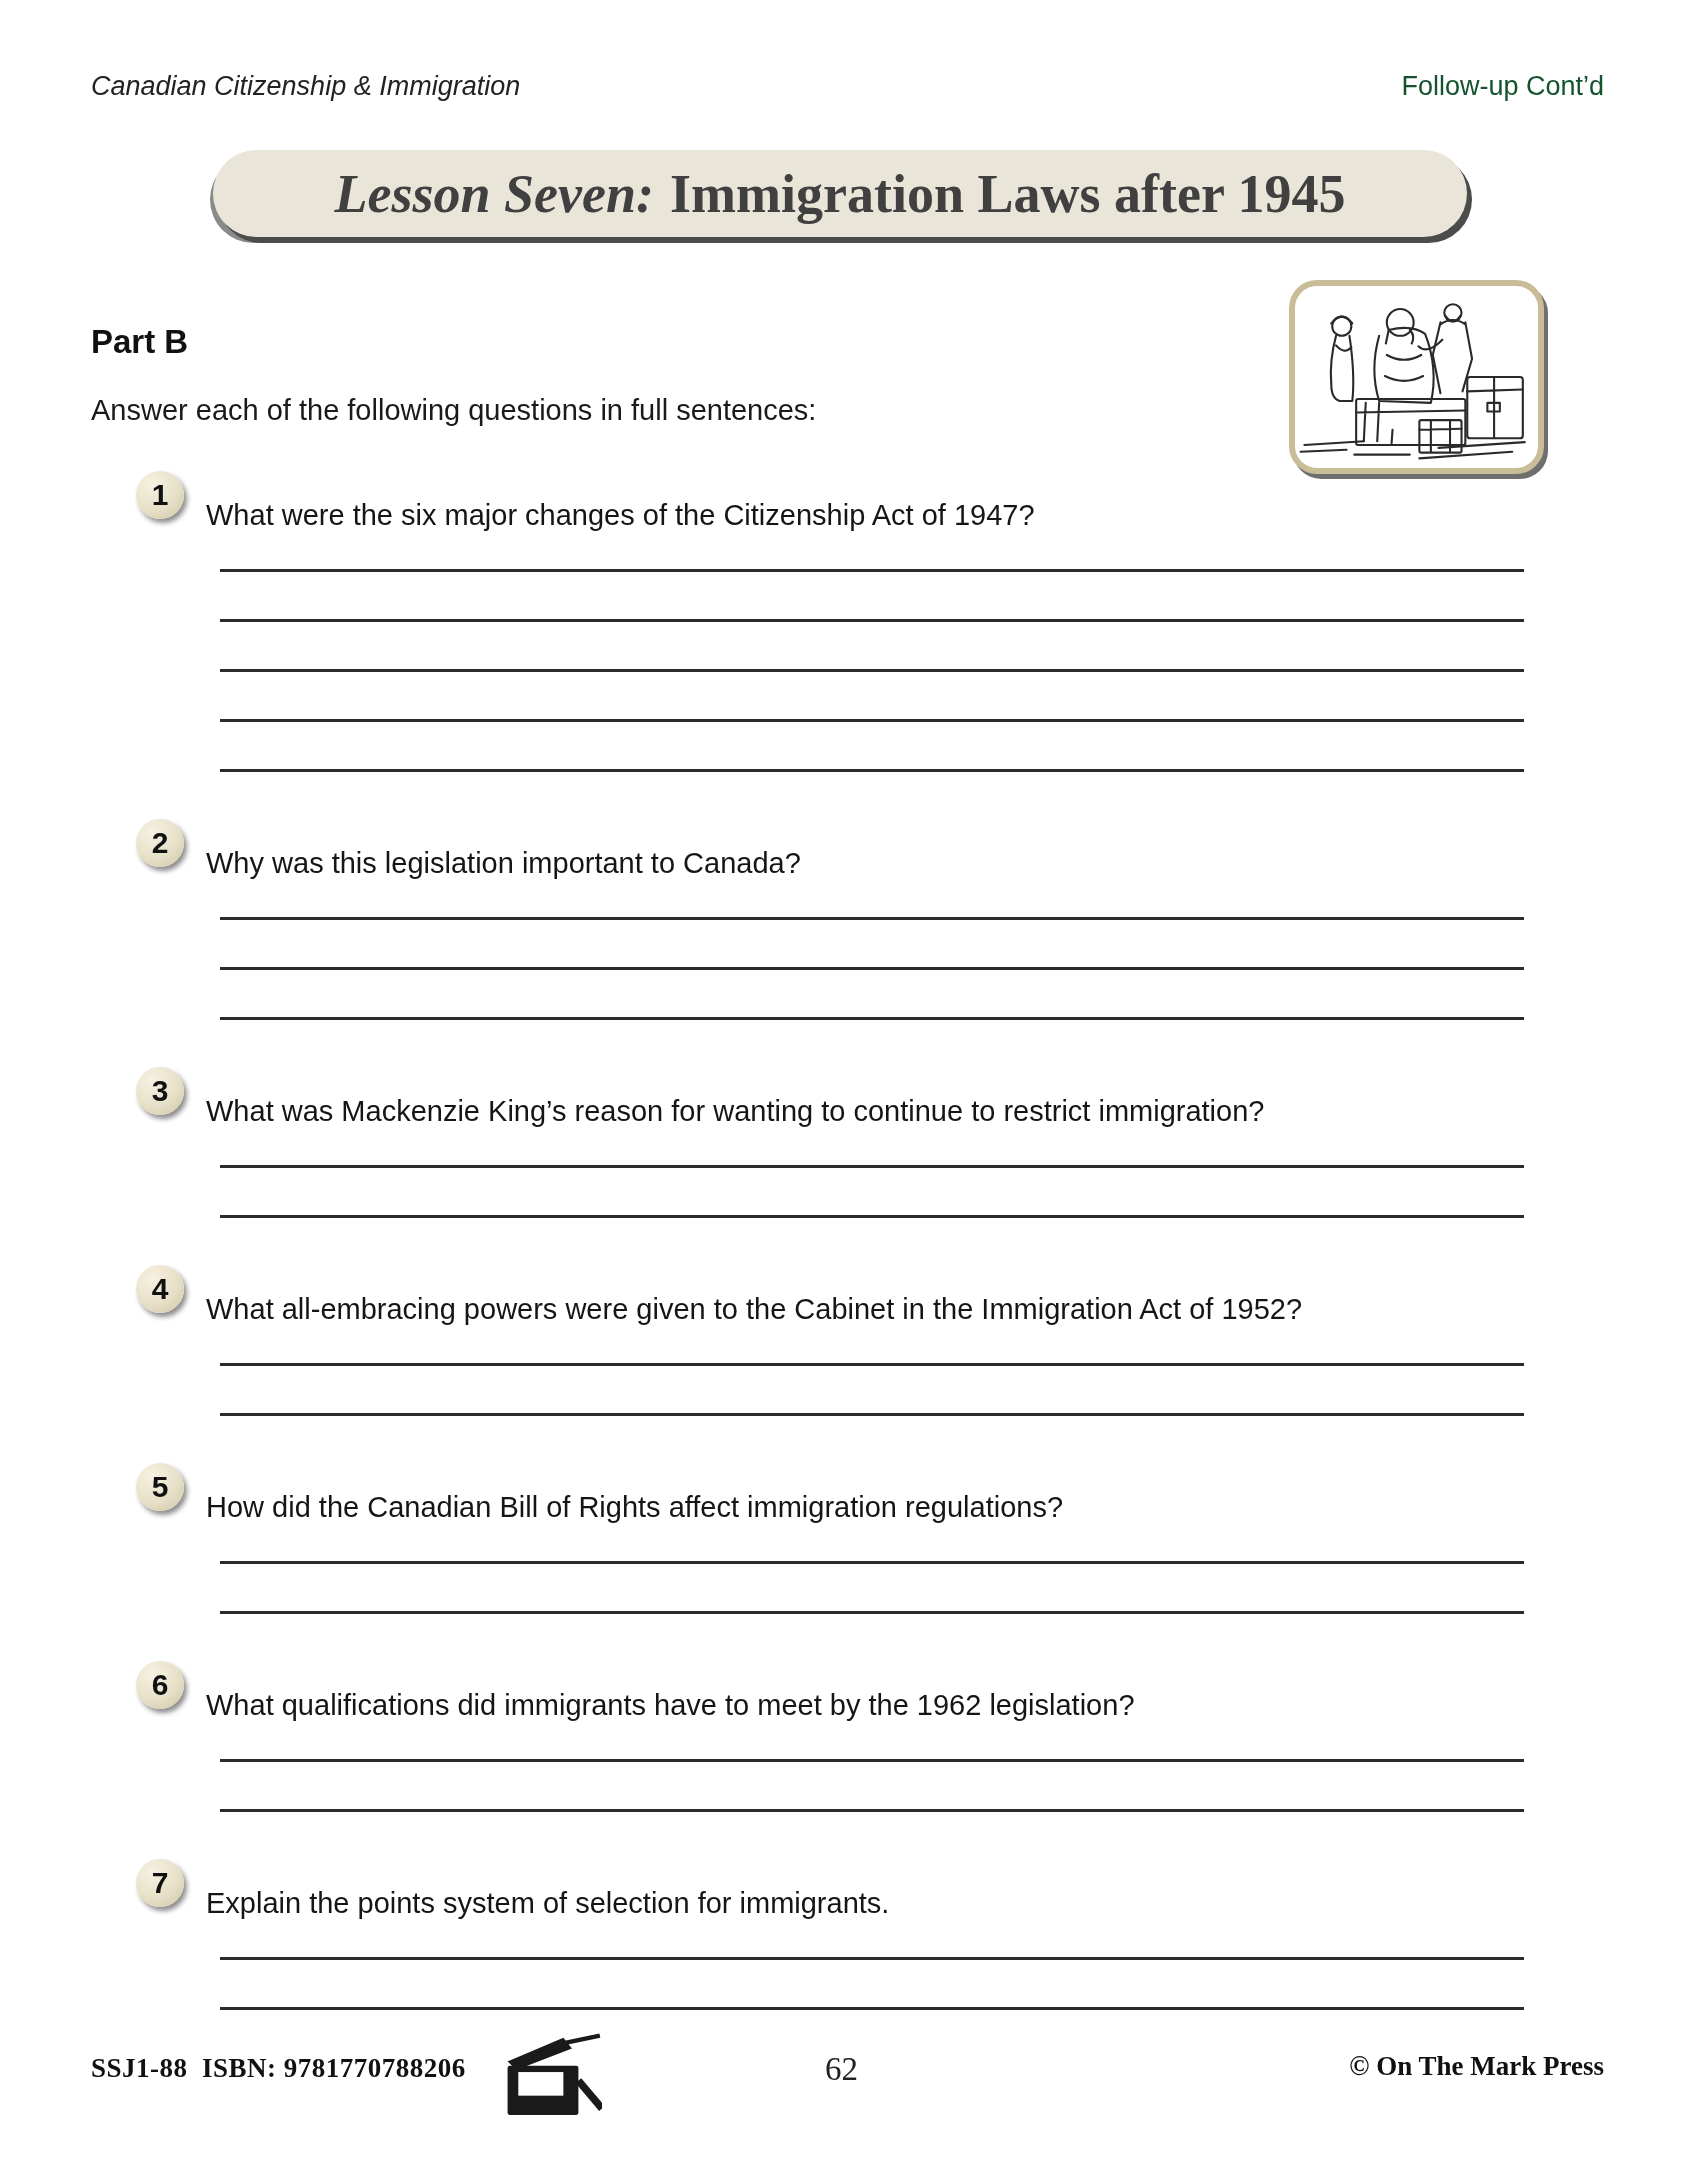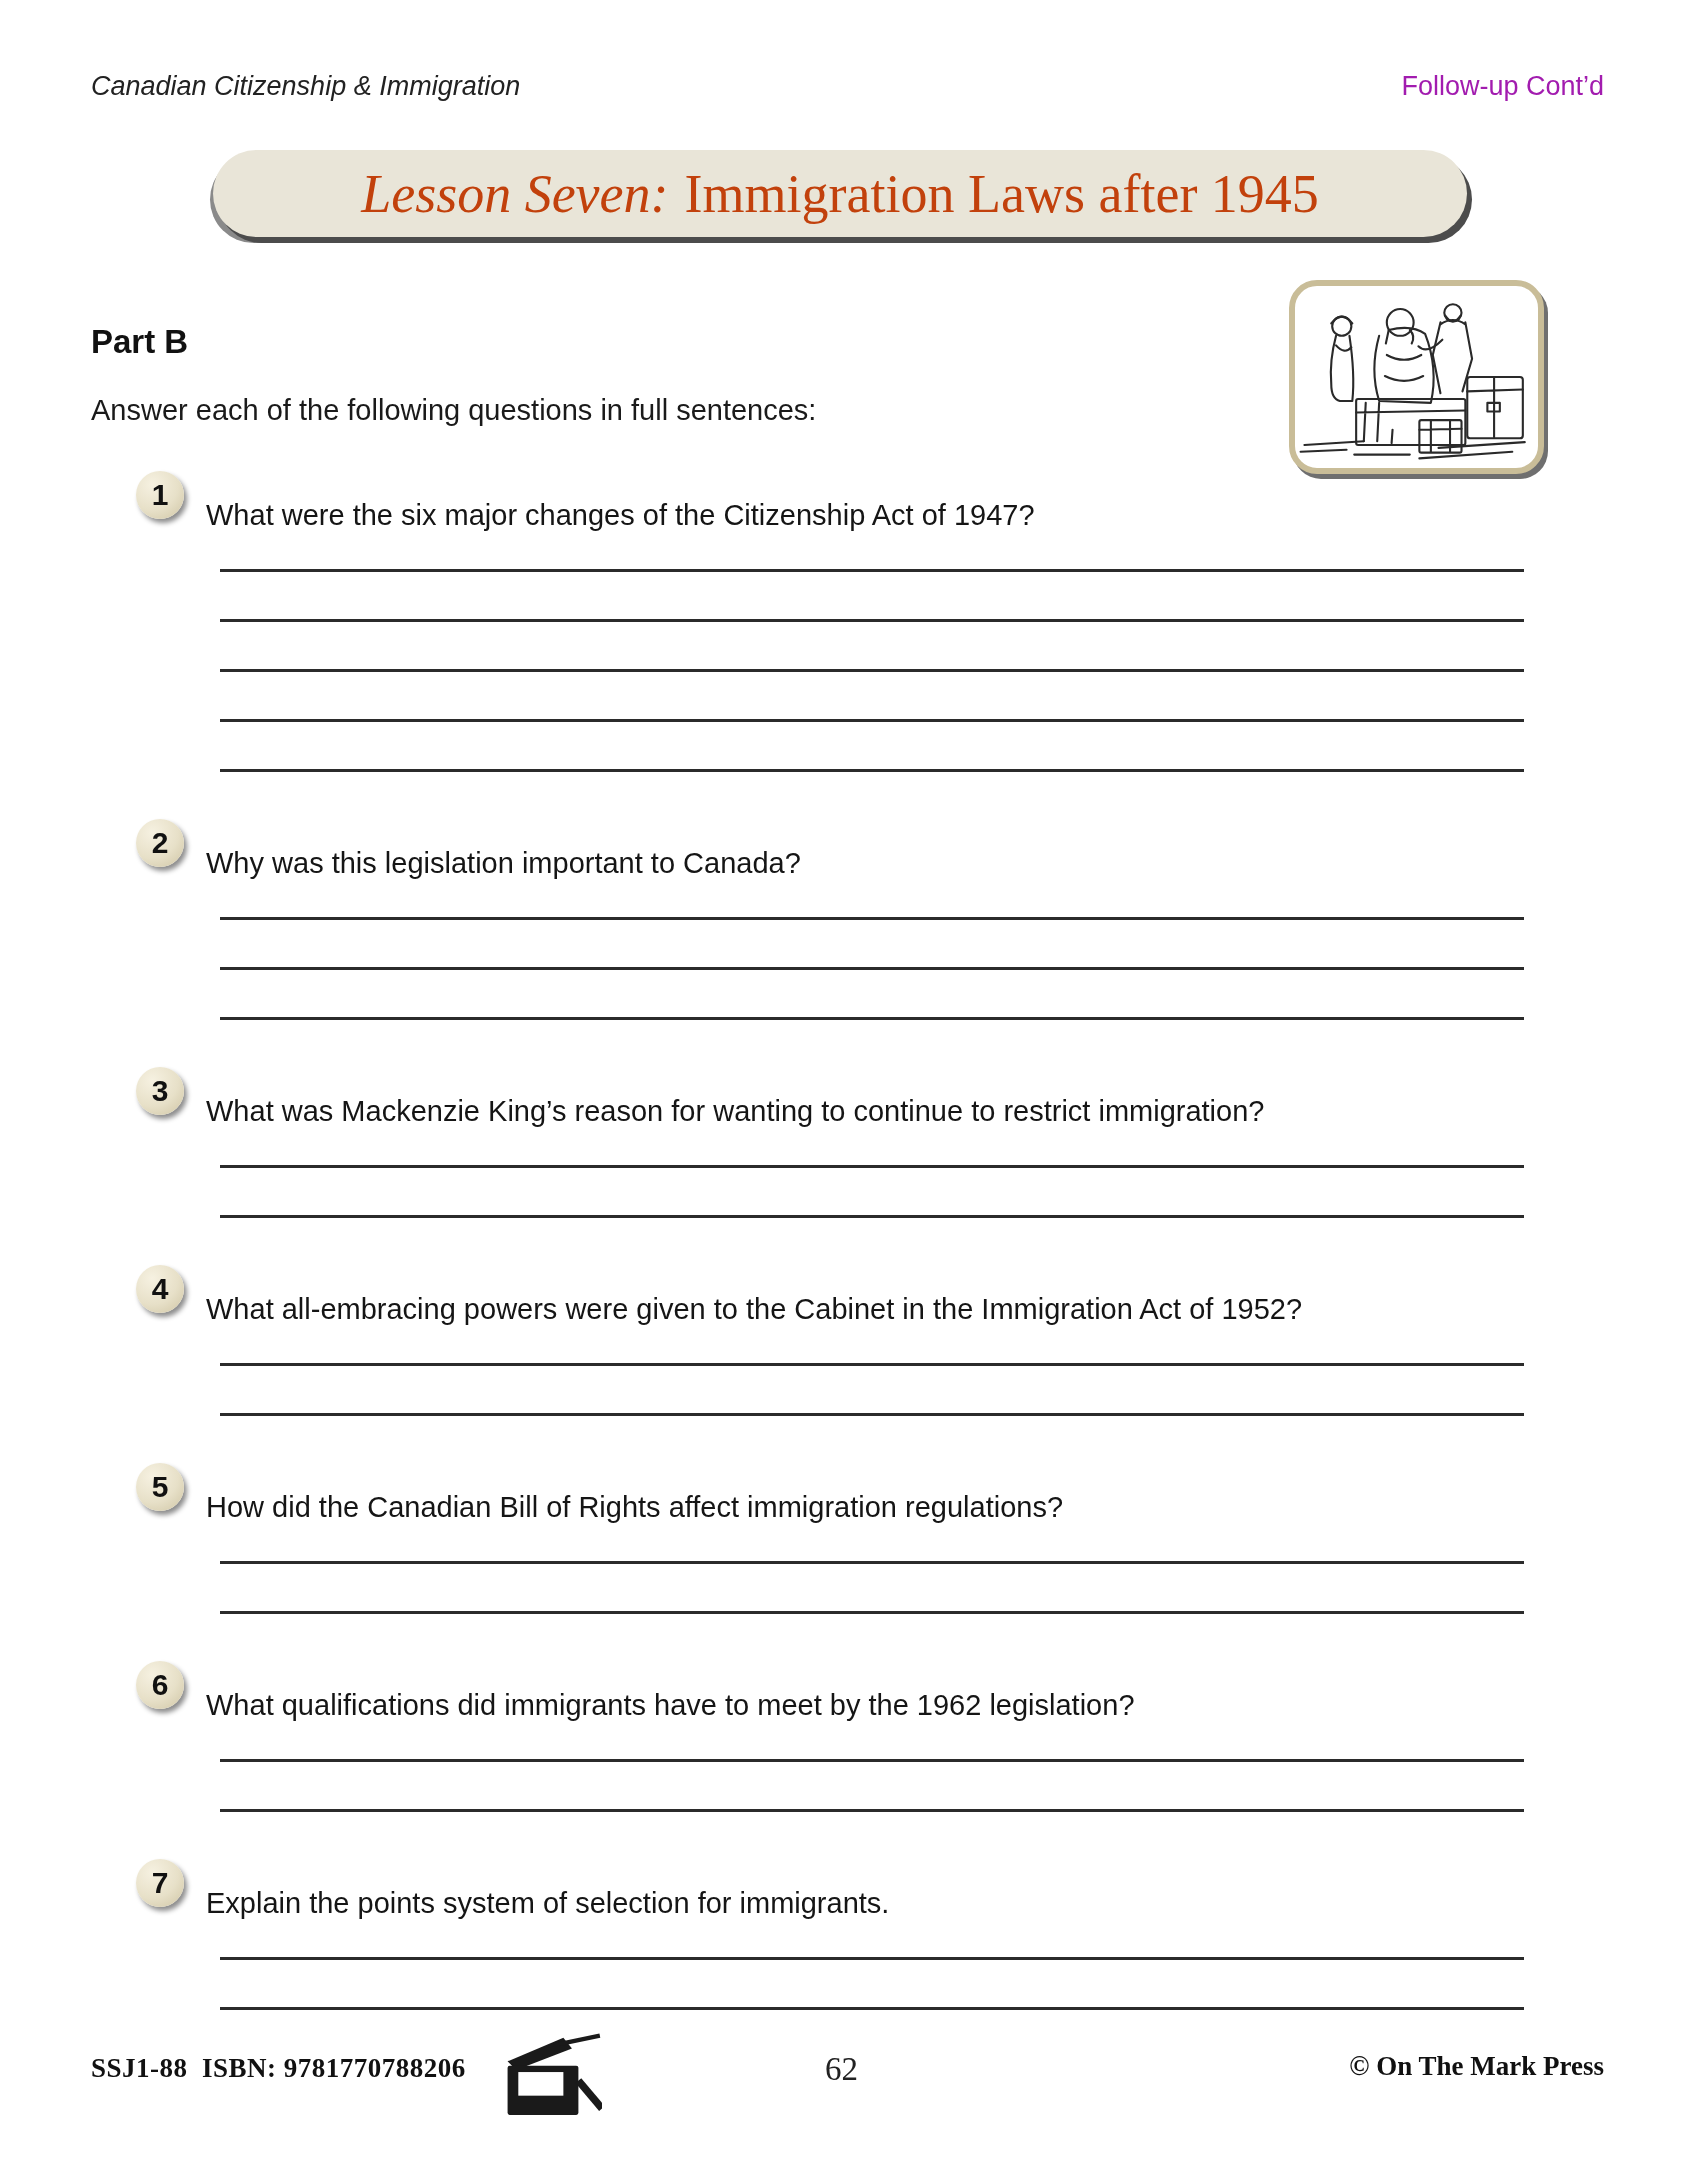--- a/index.html
+++ b/index.html
@@ -10,31 +10,31 @@
     background:#ffffff;
     font-family:"Liberation Sans", sans-serif;
     color:#1a1a1a;
     overflow:hidden;
   }
 
   
   .header { position:absolute; top:71px; left:91px; right:79px;
             display:flex; justify-content:space-between; align-items:baseline; }
   .header-left  { font-style:italic; font-size:27px; color:#222; }
-  .header-right { font-size:27px; color:#a21caf; }
+  .header-right { font-size:27px; color:#14532d; }
 
   
   .banner {
     position:absolute; top:150px; left:213px; width:1254px; height:87px;
     background:#e9e5d8;
     border-radius:46px;
     box-shadow:5px 6px 0 #4c4c4c, -3px 6px 0 #8a8a8a;
     display:flex; align-items:center; justify-content:center;
     font-family:"Liberation Serif", serif;
-    font-size:54px; font-weight:normal; color:#c2410c;
+    font-size:54px; font-weight:bold; color:#404040;
     white-space:nowrap;
   }
   .banner .lesson { font-style:italic; margin-right:16px; }
 
   
   .illustration-frame {
     position:absolute; top:280px; left:1289px; width:255px; height:194px;
     background:#ffffff;
     border:6px solid #c9bd98;
     border-radius:28px;

